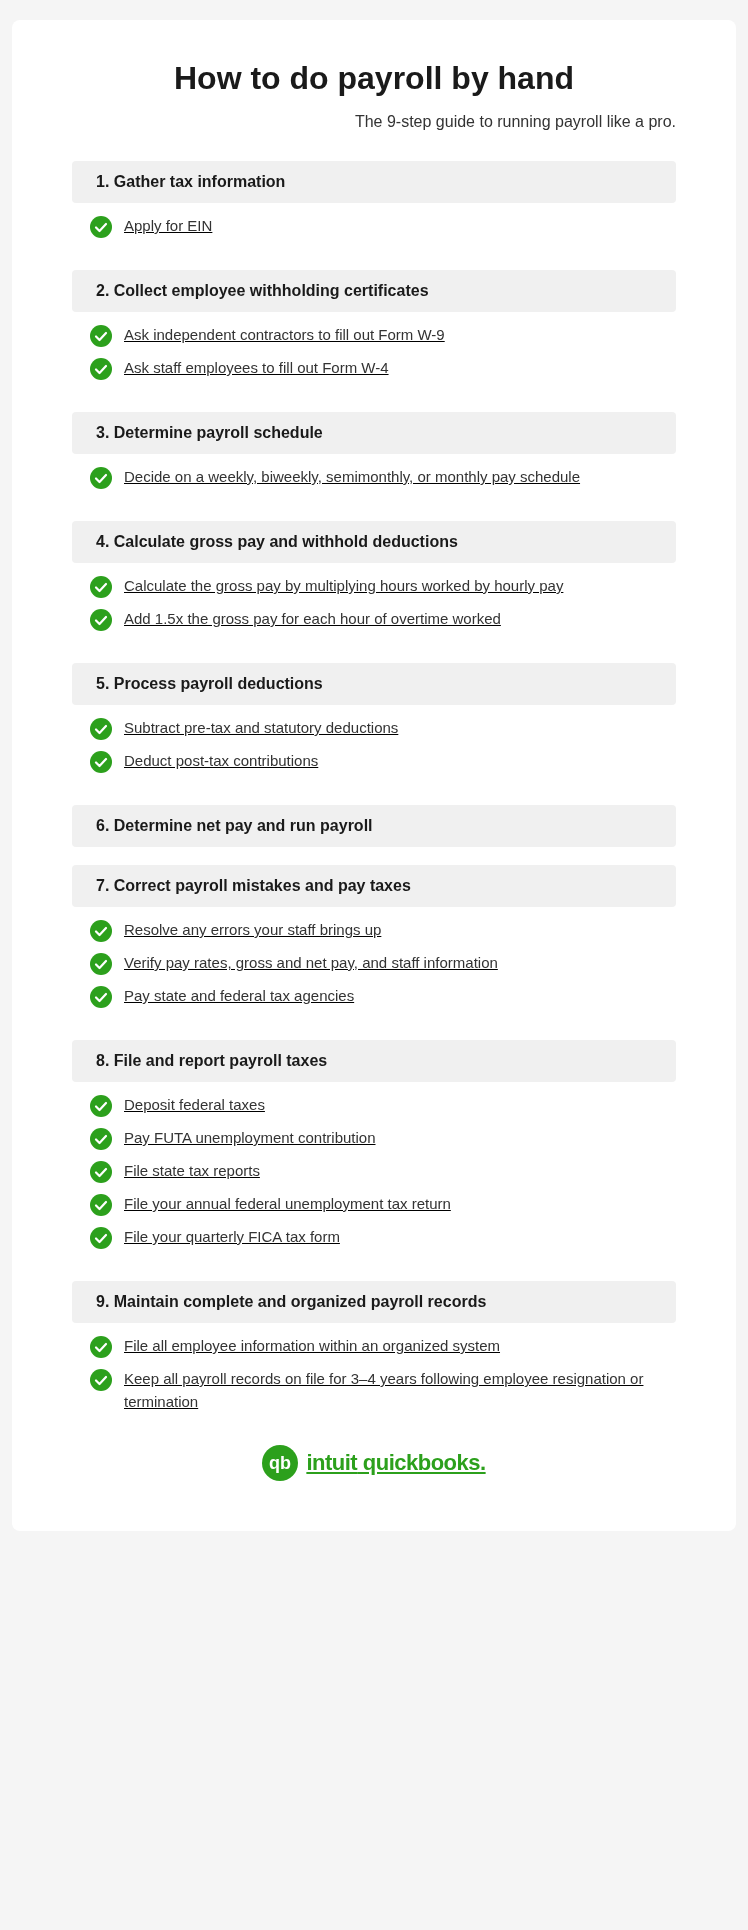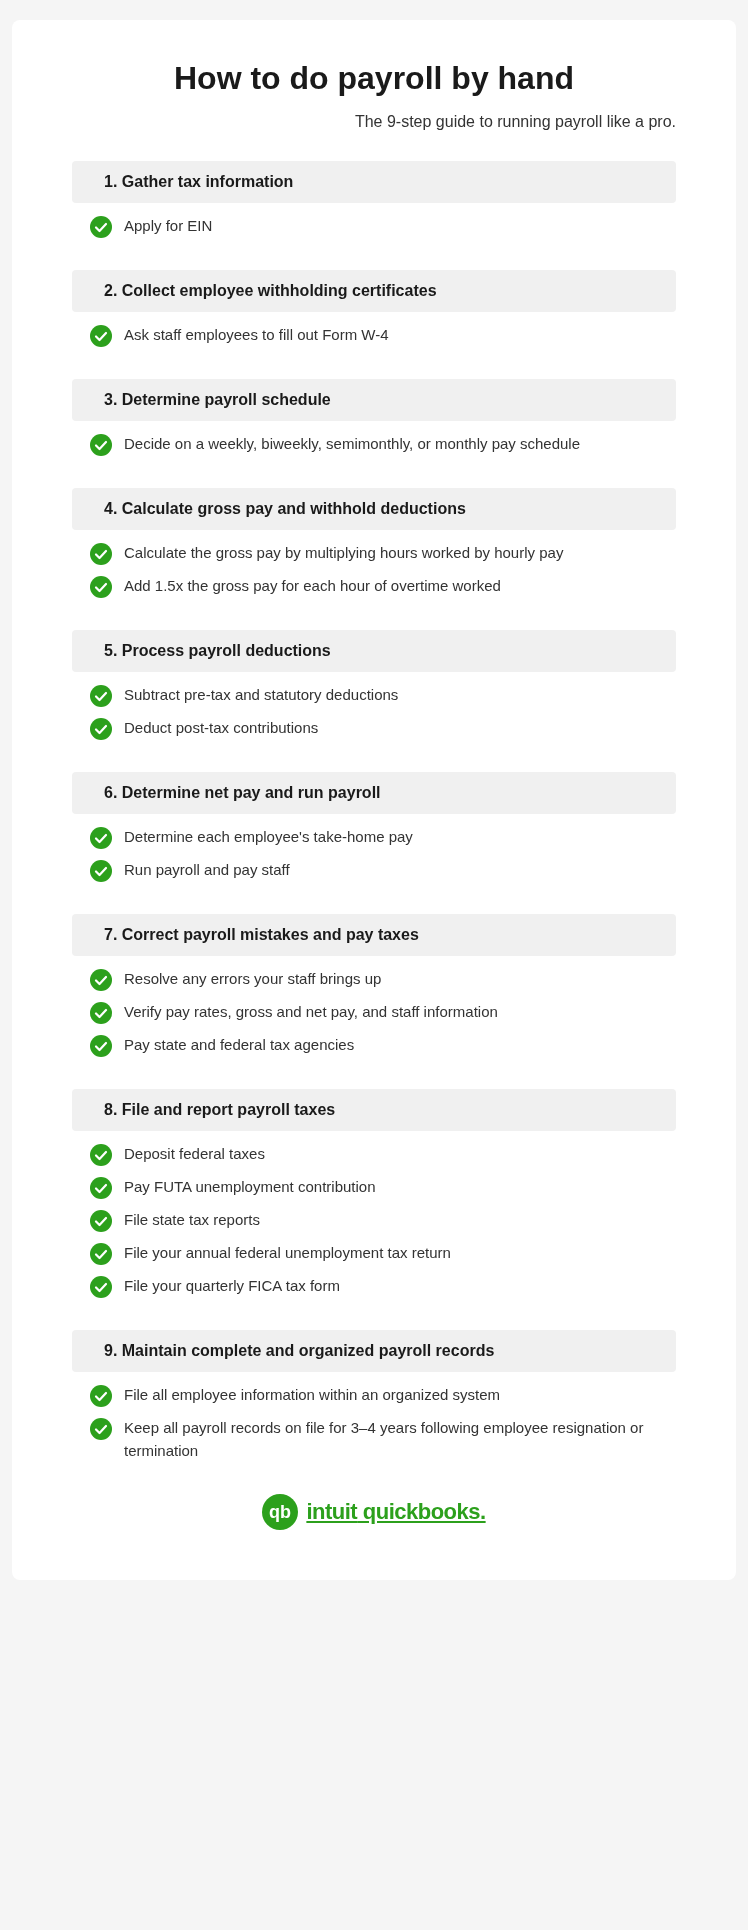--- a/index.html
+++ b/index.html
@@ -27,29 +27,30 @@
       text-align: right;
       font-size: 16px;
       color: #333;
       margin-bottom: 30px;
     }
     .step-section {
       margin-bottom: 18px;
     }
     .step-header {
       background: #f0f0f0;
-      padding: 12px 32px;
+      padding: 12px 24px;
       border-radius: 4px;
       font-size: 16px;
       font-weight: 700;
       color: #1a1a1a;
       margin-bottom: 0;
     }
     .step-items {
       padding: 12px 18px 4px 18px;
+      text-decoration: underline;
     }
     .step-item {
       display: flex;
       align-items: flex-start;
       margin-bottom: 10px;
       font-size: 15px;
       color: #333;
       line-height: 1.5;
     }
     .check-icon {
@@ -109,20 +110,27 @@
         </div>
       </div>
       <div class="step-section">
         <div class="step-header">2.  Collect employee withholding certificates</div>
         <div class="step-items">
           <div class="step-item">
             <svg class="check-icon" viewBox="0 0 22 22" xmlns="http://www.w3.org/2000/svg">
               <circle cx="11" cy="11" r="11" fill="#2ca01c"></circle>
               <path d="M6 11.5 L9.5 15 L16 8" stroke="white" stroke-width="2.2" fill="none" stroke-linecap="round" stroke-linejoin="round"></path>
             </svg>
+            <span class="step-item-text">Ask independent contractors to fill out Form W-9</span>
+          </div>
+          <div class="step-item">
+            <svg class="check-icon" viewBox="0 0 22 22" xmlns="http://www.w3.org/2000/svg">
+              <circle cx="11" cy="11" r="11" fill="#2ca01c"></circle>
+              <path d="M6 11.5 L9.5 15 L16 8" stroke="white" stroke-width="2.2" fill="none" stroke-linecap="round" stroke-linejoin="round"></path>
+            </svg>
             <span class="step-item-text">Ask staff employees to fill out Form W-4</span>
           </div>
         </div>
       </div>
       <div class="step-section">
         <div class="step-header">3.  Determine payroll schedule</div>
         <div class="step-items">
           <div class="step-item">
             <svg class="check-icon" viewBox="0 0 22 22" xmlns="http://www.w3.org/2000/svg">
               <circle cx="11" cy="11" r="11" fill="#2ca01c"></circle>
@@ -165,36 +173,20 @@
             <svg class="check-icon" viewBox="0 0 22 22" xmlns="http://www.w3.org/2000/svg">
               <circle cx="11" cy="11" r="11" fill="#2ca01c"></circle>
               <path d="M6 11.5 L9.5 15 L16 8" stroke="white" stroke-width="2.2" fill="none" stroke-linecap="round" stroke-linejoin="round"></path>
             </svg>
             <span class="step-item-text">Deduct post-tax contributions</span>
           </div>
         </div>
       </div>
       <div class="step-section">
         <div class="step-header">6.  Determine net pay and run payroll</div>
-        <div class="step-items">
-          <div class="step-item">
-            <svg class="check-icon" viewBox="0 0 22 22" xmlns="http://www.w3.org/2000/svg">
-              <circle cx="11" cy="11" r="11" fill="#2ca01c"></circle>
-              <path d="M6 11.5 L9.5 15 L16 8" stroke="white" stroke-width="2.2" fill="none" stroke-linecap="round" stroke-linejoin="round"></path>
-            </svg>
-            <span class="step-item-text">Determine each employee's take-home pay</span>
-          </div>
-          <div class="step-item">
-            <svg class="check-icon" viewBox="0 0 22 22" xmlns="http://www.w3.org/2000/svg">
-              <circle cx="11" cy="11" r="11" fill="#2ca01c"></circle>
-              <path d="M6 11.5 L9.5 15 L16 8" stroke="white" stroke-width="2.2" fill="none" stroke-linecap="round" stroke-linejoin="round"></path>
-            </svg>
-            <span class="step-item-text">Run payroll and pay staff</span>
-          </div>
-        </div>
       </div>
       <div class="step-section">
         <div class="step-header">7.  Correct payroll mistakes and pay taxes</div>
         <div class="step-items">
           <div class="step-item">
             <svg class="check-icon" viewBox="0 0 22 22" xmlns="http://www.w3.org/2000/svg">
               <circle cx="11" cy="11" r="11" fill="#2ca01c"></circle>
               <path d="M6 11.5 L9.5 15 L16 8" stroke="white" stroke-width="2.2" fill="none" stroke-linecap="round" stroke-linejoin="round"></path>
             </svg>
             <span class="step-item-text">Resolve any errors your staff brings up</span>

